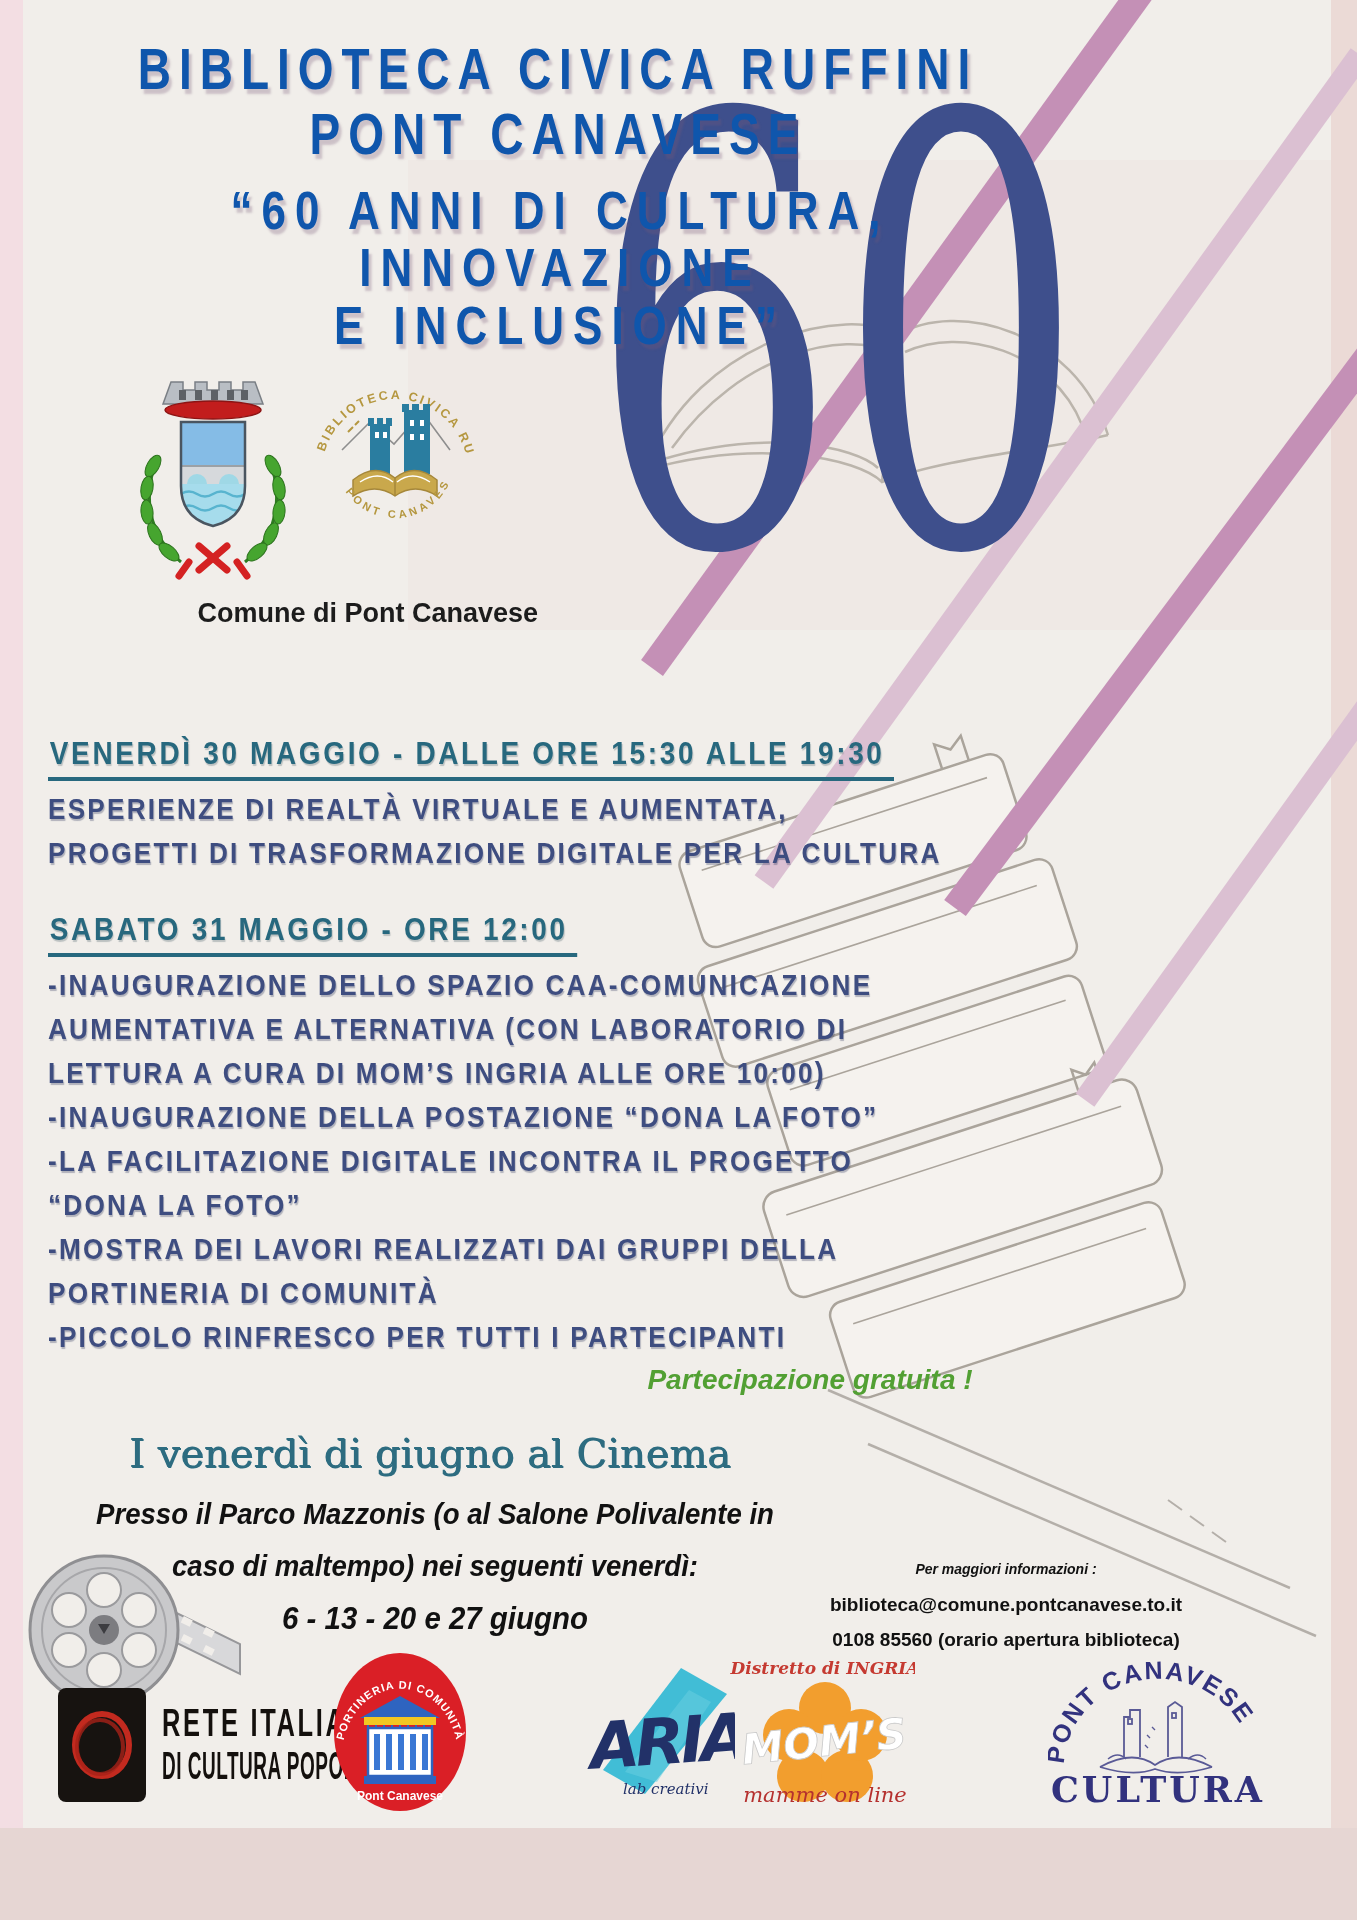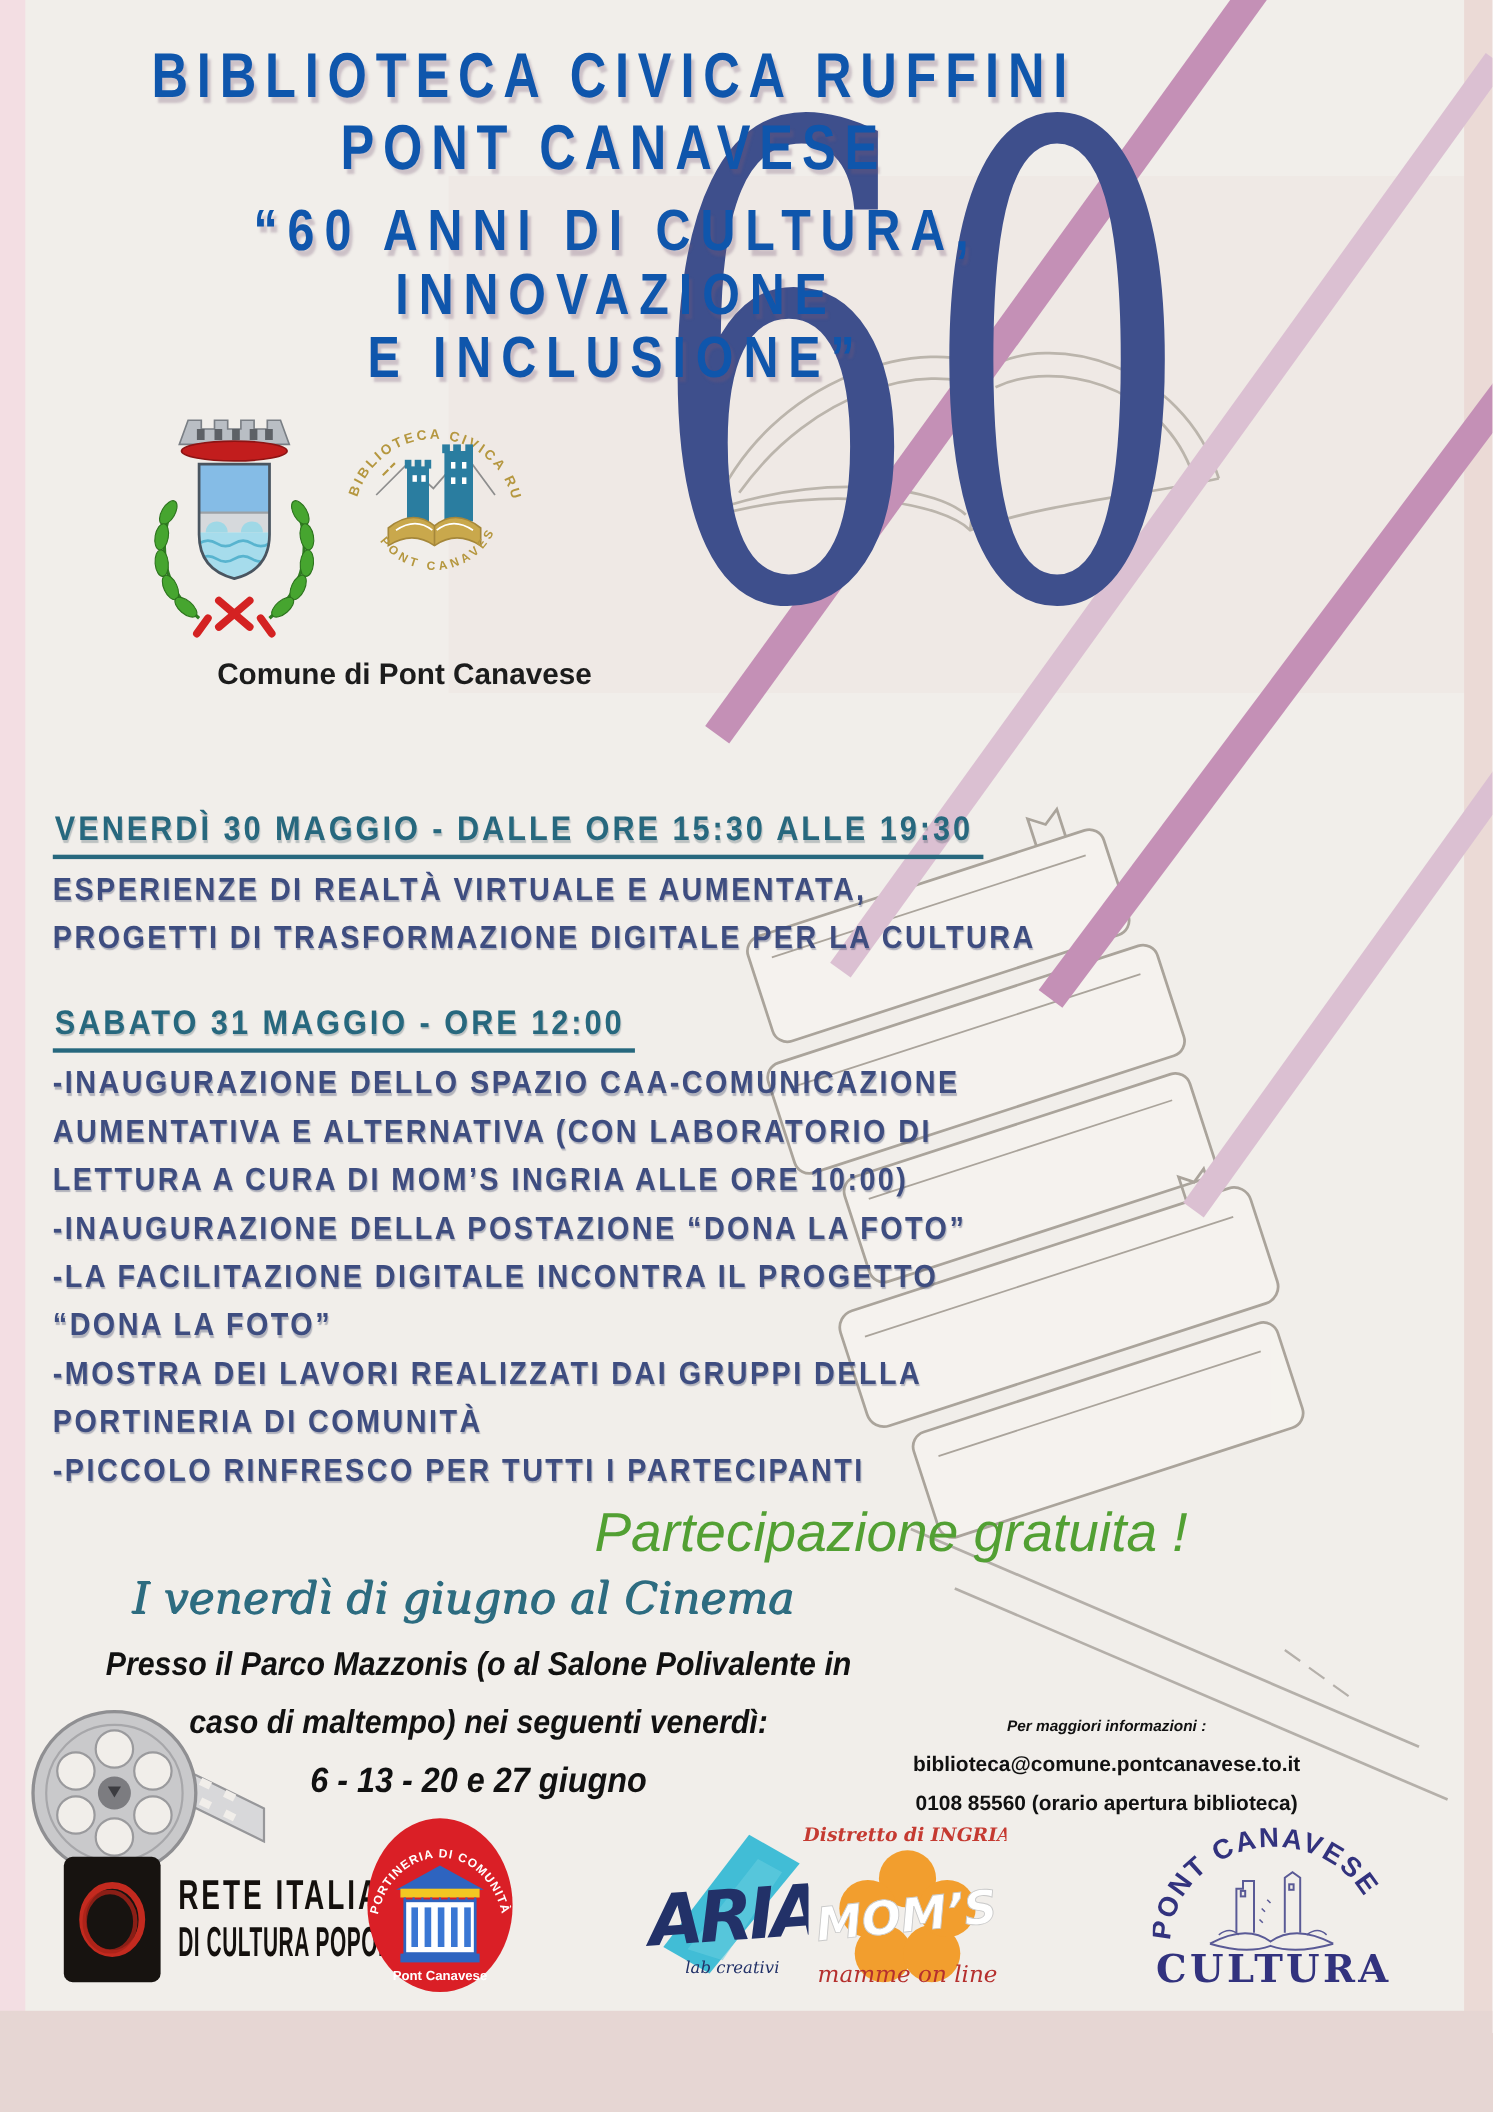--- a/index.html
+++ b/index.html
@@ -31,24 +31,24 @@
 
   .sec{transform:scaleX(.9);transform-origin:top left;}
   .sec1{left:48px;top:736px;}
   .sec2{left:48px;top:912px;}
   .sec-head{display:inline-block;font-size:31px;font-weight:bold;letter-spacing:3px;
             color:var(--heading_teal,#27687e);border-bottom:4px solid var(--heading_teal,#27687e);
             padding:0 10px 5px 2px;margin-bottom:6px;text-shadow:1px 2px 1px rgba(30,60,70,.25);}
   .sec-line{font-size:29px;font-weight:bold;letter-spacing:2.5px;color:var(--body_navy,#3e4d80);
             line-height:44px;white-space:nowrap;text-shadow:1px 2px 1px rgba(30,40,80,.30);}
 
-  .free-note{left:540px;top:1364px;width:540px;text-align:center;font-size:50px;font-weight:normal;
+  .free-note{left:540px;top:1364px;width:540px;text-align:center;font-size:28px;font-weight:bold;
              font-style:italic;color:var(--accent_green,#52a033);}
-  .cinema-title{left:120px;top:1430px;width:620px;text-align:left;font-family:"DejaVu Serif",serif;
-                font-style:italic;font-size:40px;color:#2d6c80;text-shadow:1px 1px 0 #2d6c80;}
+  .cinema-title{left:120px;top:1430px;width:620px;text-align:center;font-family:"DejaVu Serif",serif;
+                font-size:40px;color:#2d6c80;text-shadow:1px 1px 0 #2d6c80;}
   .cinema-lines{left:55px;top:1488px;width:760px;text-align:center;font-weight:bold;font-style:italic;
                 color:#111;transform:scaleX(.92);transform-origin:top center;}
   .cinema-lines .vl{font-size:30px;line-height:52px;}
   .cinema-lines .dates{font-size:32px;line-height:52px;}
 
   .info{left:810px;top:1556px;width:392px;text-align:center;color:#111;}
   .info .ih{font-size:14px;font-weight:bold;font-style:italic;line-height:26px;}
   .info .il{font-size:19px;font-weight:bold;line-height:24px;margin-top:11px;}
 
   .reel{left:22px;top:1538px;}

